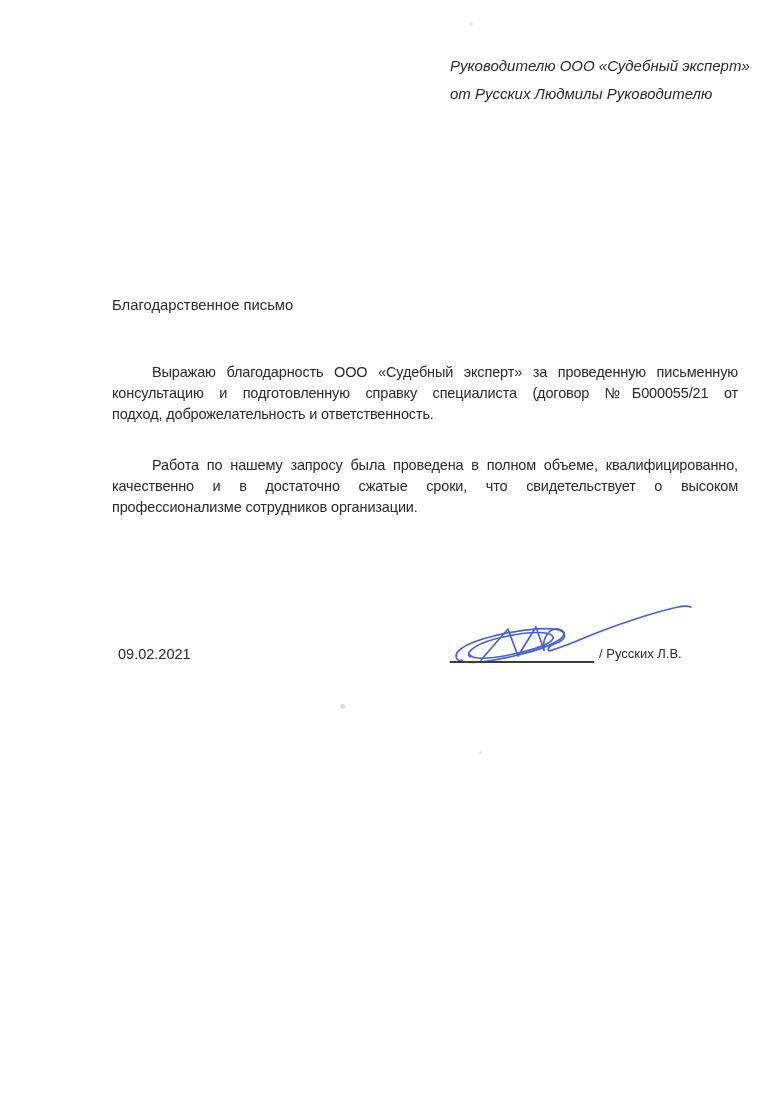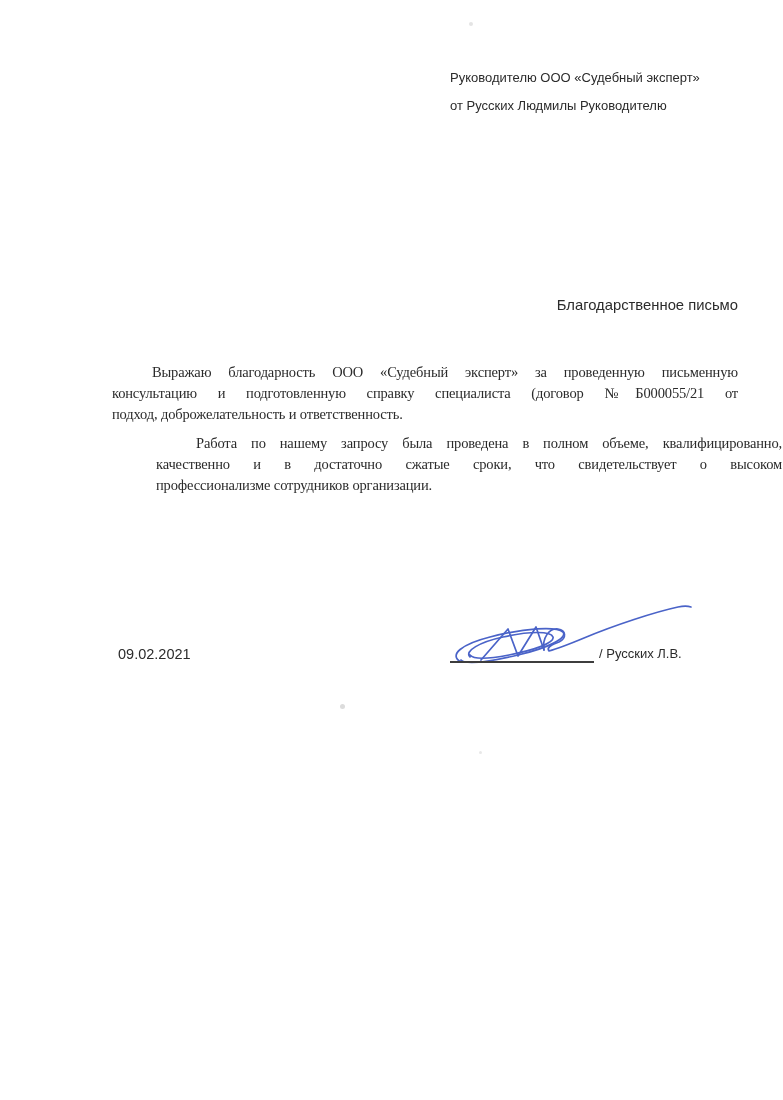--- a/index.html
+++ b/index.html
@@ -13,58 +13,58 @@
     height: 1100px;
     background: #ffffff;
     overflow: hidden;
     font-family: "Liberation Sans", sans-serif;
     color: #2b2b2b;
   }
   
   .header-block {
     position: absolute;
     left: 450px;
-    top: 64px;
-    font-size: 13px;
+    top: 52px;
+    font-size: 15px;
     line-height: 28px;
     white-space: nowrap;
+    font-style: italic;
   }
   
   .doc-title {
     position: absolute;
     left: 112px;
     top: 295px;
     width: 626px;
-    text-align: right;
+    text-align: left;
     font-size: 14.8px;
     line-height: 20.8px;
   }
   
   .para {
     position: absolute;
     left: 112px;
     width: 626px;
     font-size: 14.5px;
     line-height: 20.8px;
     letter-spacing: -0.15px;
   }
   .para .jline {
     text-align: justify;
     text-align-last: justify;
     white-space: normal;
-    font-family: Liberation Serif, serif;
   }
   .para .jline.first {
     text-indent: 40px;
   }
   .para .jline.last {
     text-align-last: left;
   }
   .p1 { top: 362px; }
-  .p2 { top: 433px; margin-left: 44px; }
+  .p2 { top: 455px; }
   .p3 { top: 530px; }
   
   .date {
     position: absolute;
     left: 118px;
     top: 644px;
     font-size: 14.5px;
     line-height: 20.8px;
   }
   .sig-line {

